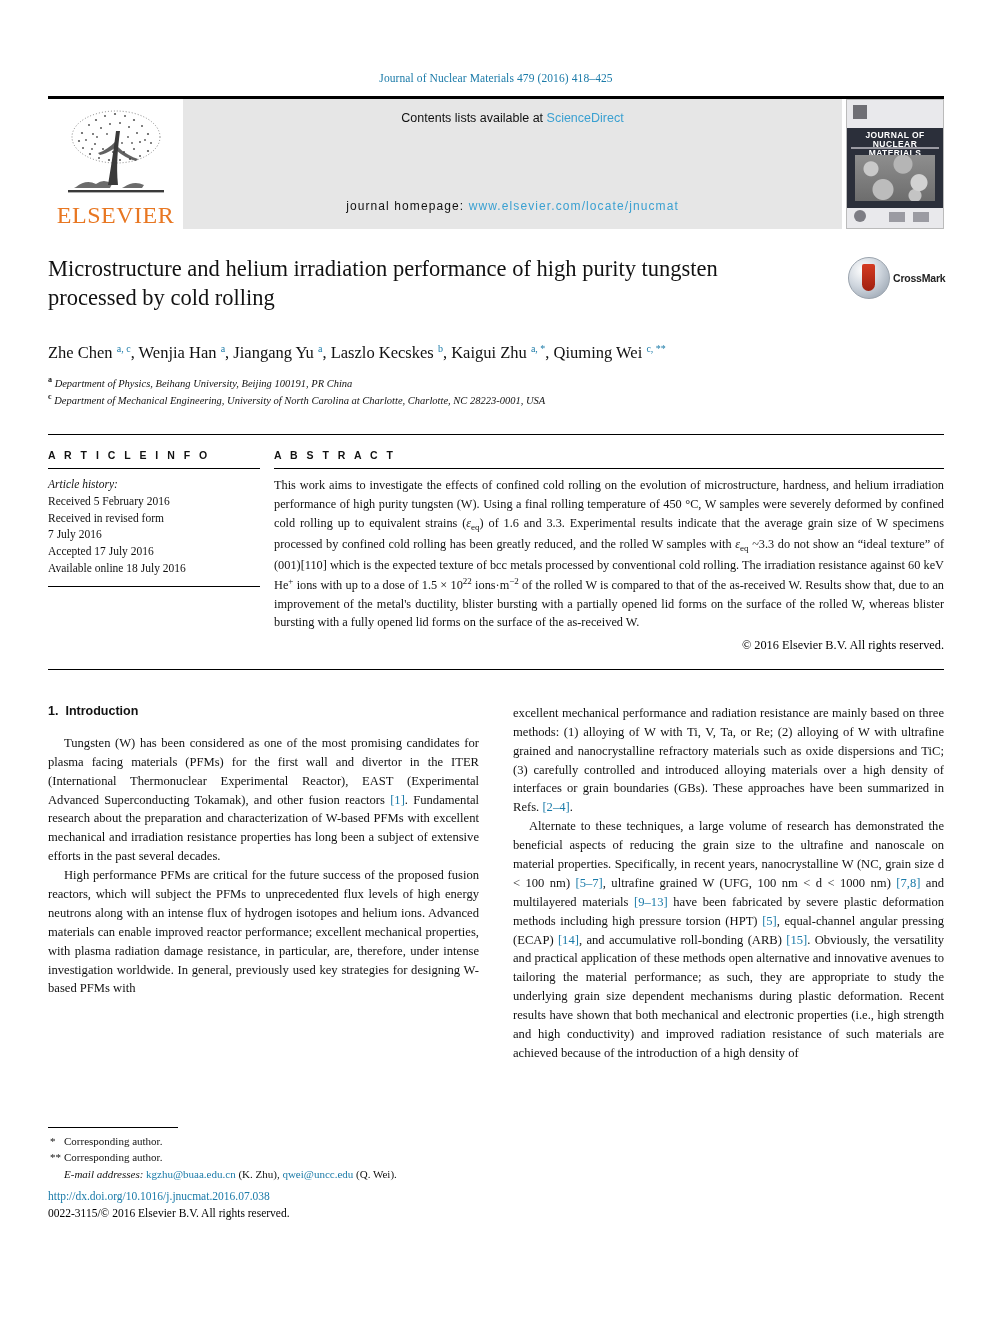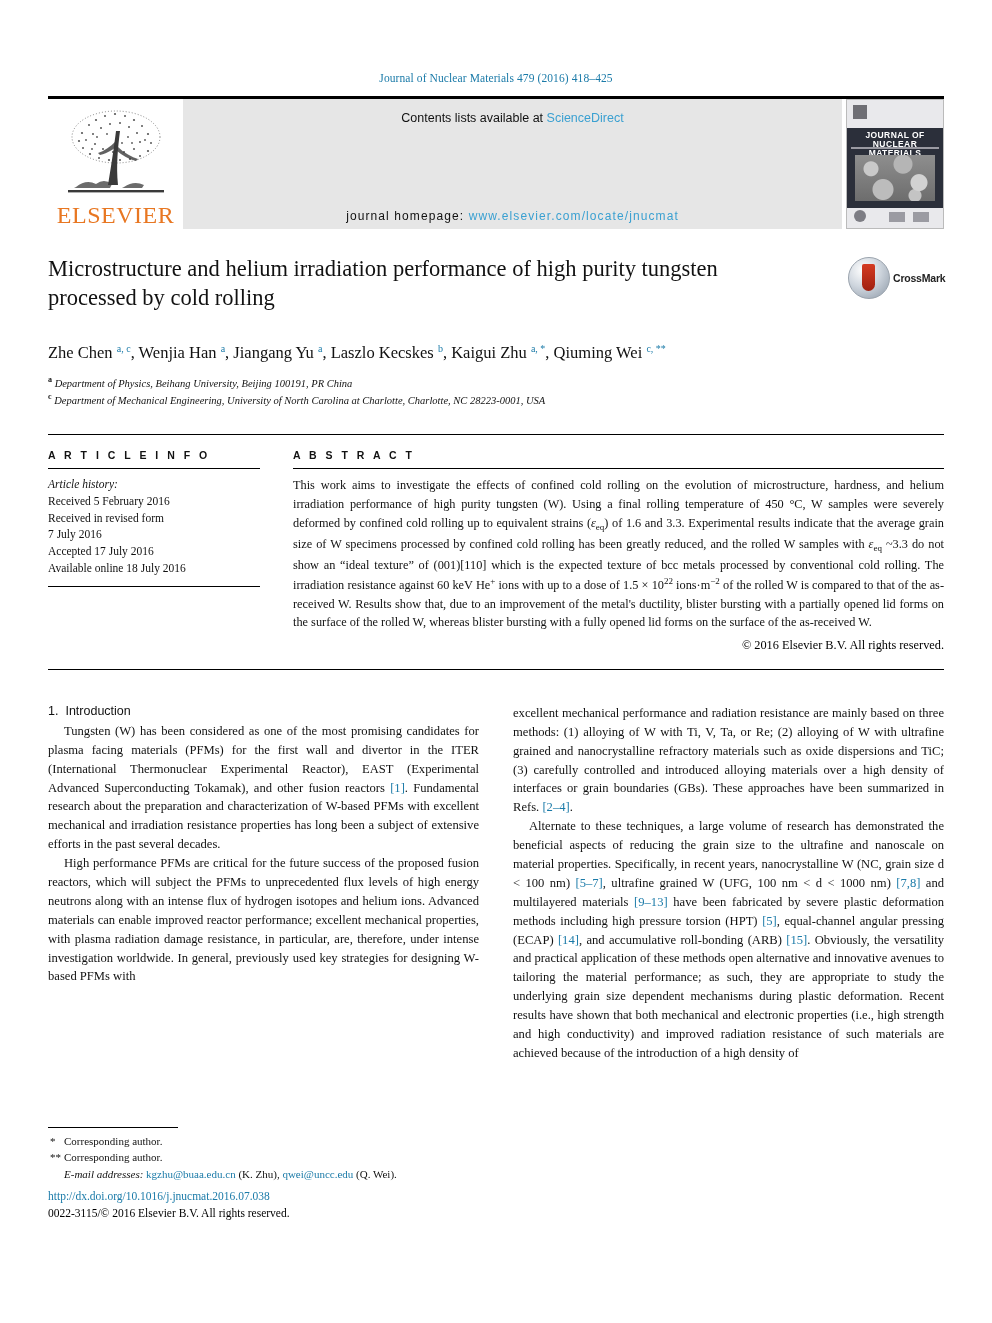--- a/index.html
+++ b/index.html
@@ -67,21 +67,21 @@
     line-height: 1;
     font-weight: 400;
   }
   .masthead-center {
     flex: 1 1 auto;
     background: #e6e6e6;
     display: flex;
     flex-direction: column;
     justify-content: space-between;
     align-items: center;
-    padding: 12px 0 6px 0;
+    padding: 12px 0 16px 0;
     box-sizing: border-box;
   }
   .contents-line {
     font-size: 12.5px;
     font-family: "Liberation Sans", sans-serif;
     color: #111;
   }
   .contents-line .sd {
     color: #3aa0d1;
   }
@@ -221,21 +221,21 @@
     vertical-align: super;
     font-weight: bold;
   }
 
   
   .info-abstract {
     margin-top: 26px;
     border-top: 1.5px solid #000;
     padding-top: 14px;
     display: flex;
-    gap: 33px;
+    gap: 14px;
   }
   .col-info {
     width: 212px;
     flex: 0 0 212px;
   }
   .col-abstract {
     flex: 1 1 auto;
   }
   .sec-head {
     font-family: "Liberation Sans", sans-serif;
@@ -288,23 +288,23 @@
     display: flex;
     gap: 34px;
   }
   .bcol {
     flex: 1 1 0;
     width: 0;
   }
   .sec-title {
     font-family: "Liberation Sans", sans-serif;
     font-size: 12.5px;
-    font-weight: normal;
-    color: #111;
-    margin-bottom: 4px;
+    font-weight: bold;
+    color: #111;
+    margin-bottom: 16px;
   }
   .sec-title .num { margin-right: 7px; }
   p.body {
     font-family: "Liberation Serif", serif;
     font-size: 12.6px;
     line-height: 1.5;
     text-align: justify;
     margin: 0;
     color: #111;
     text-indent: 16px;

